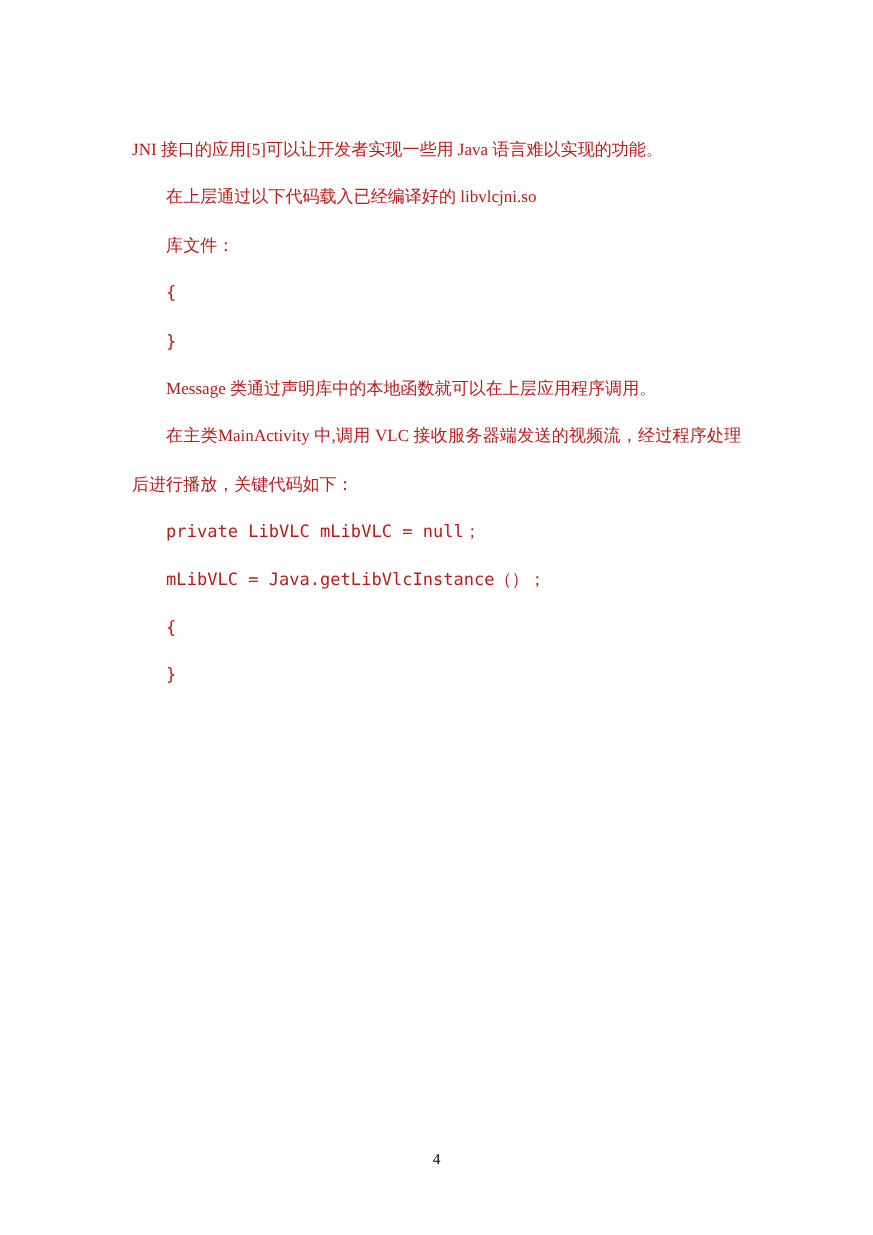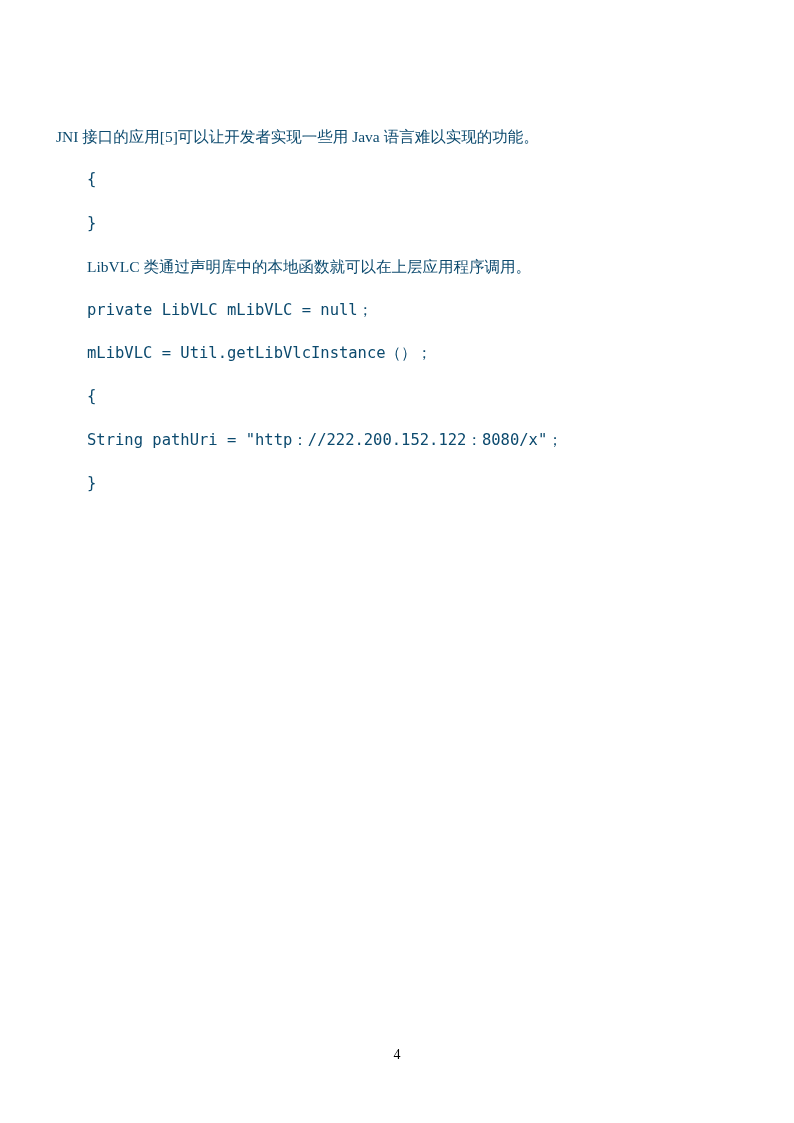--- a/index.html
+++ b/index.html
@@ -8,24 +8,24 @@
       box-sizing: border-box;
     }
     body {
       width: 794px;
       height: 1123px;
       background: #ffffff;
       font-family: "SimSun", "宋体", serif;
       position: relative;
     }
     .page {
-      padding: 115px 120px 60px 56px;
+      padding: 115px 120px 60px 120px;
       width: 100%;
       height: 100%;
-      color: #0c4a6e;
+      color: #b91c1c;
       font-size: 15.5px;
       line-height: 2.8;
     }
     .para {
       text-align: justify;
       word-break: break-all;
     }
     .indent {
       text-indent: 2em;
     }
@@ -43,23 +43,25 @@
     }
     .code-font {
       font-family: "SimSun", "宋体", monospace;
     }
   </style>
 </head>
 <body>
 
 <div class="page">
   <p class="para first-line">JNI 接口的应用[5]可以让开发者实现一些用 Java 语言难以实现的功能。</p>
+  <p class="para indent">在上层通过以下代码载入已经编译好的 libvlcjni.so</p>
+  <p class="para indent">库文件：</p>
   <p class="para indent code-font">{</p>
   <p class="para indent code-font">}</p>
-  <p class="para indent">LibVLC 类通过声明库中的本地函数就可以在上层应用程序调用。</p>
+  <p class="para indent">Message 类通过声明库中的本地函数就可以在上层应用程序调用。</p>
+  <p class="para indent">在主类MainActivity 中,调用 VLC 接收服务器端发送的视频流，经过程序处理后进行播放，关键代码如下：</p>
   <p class="para indent code-font">private LibVLC mLibVLC = null；</p>
-  <p class="para indent code-font">mLibVLC = Util.getLibVlcInstance（）；</p>
+  <p class="para indent code-font">mLibVLC = Java.getLibVlcInstance（）；</p>
   <p class="para indent code-font">{</p>
-  <p class="para indent code-font">String pathUri = "http：//222.200.152.122：8080/x"；</p>
   <p class="para indent code-font">}</p>
 </div>
 
 <div class="page-number">4</div>
 
 </body></html>

